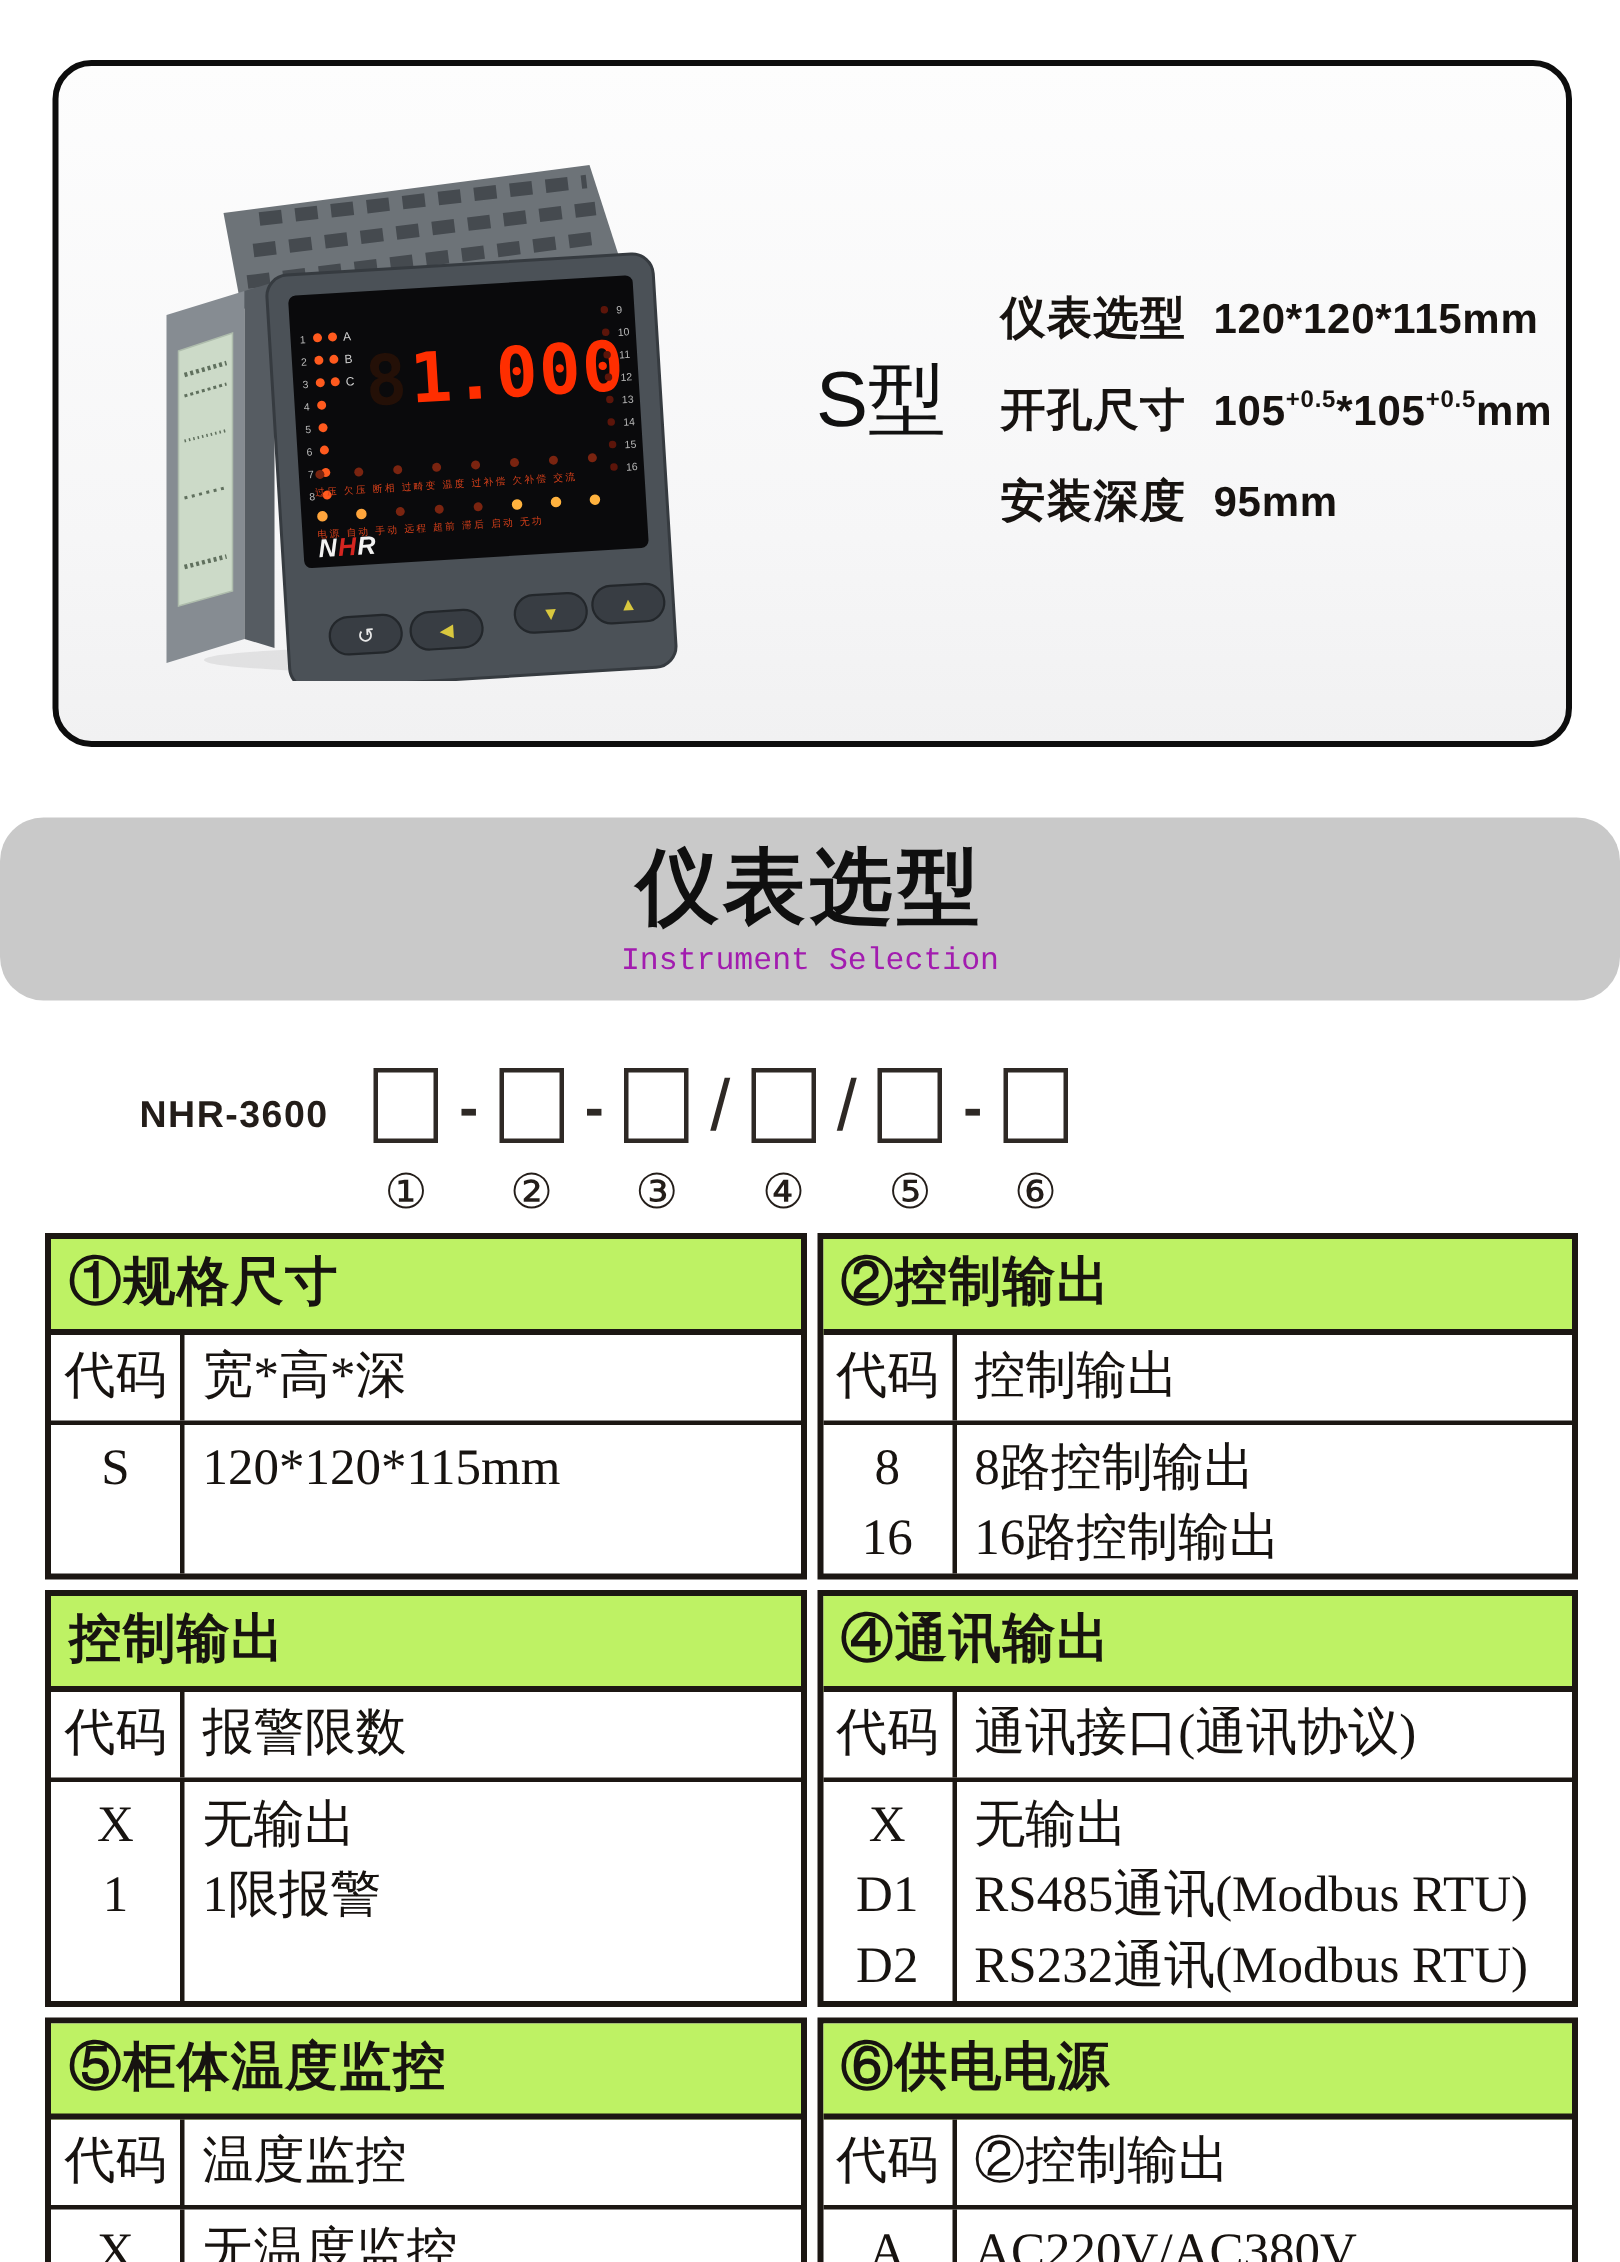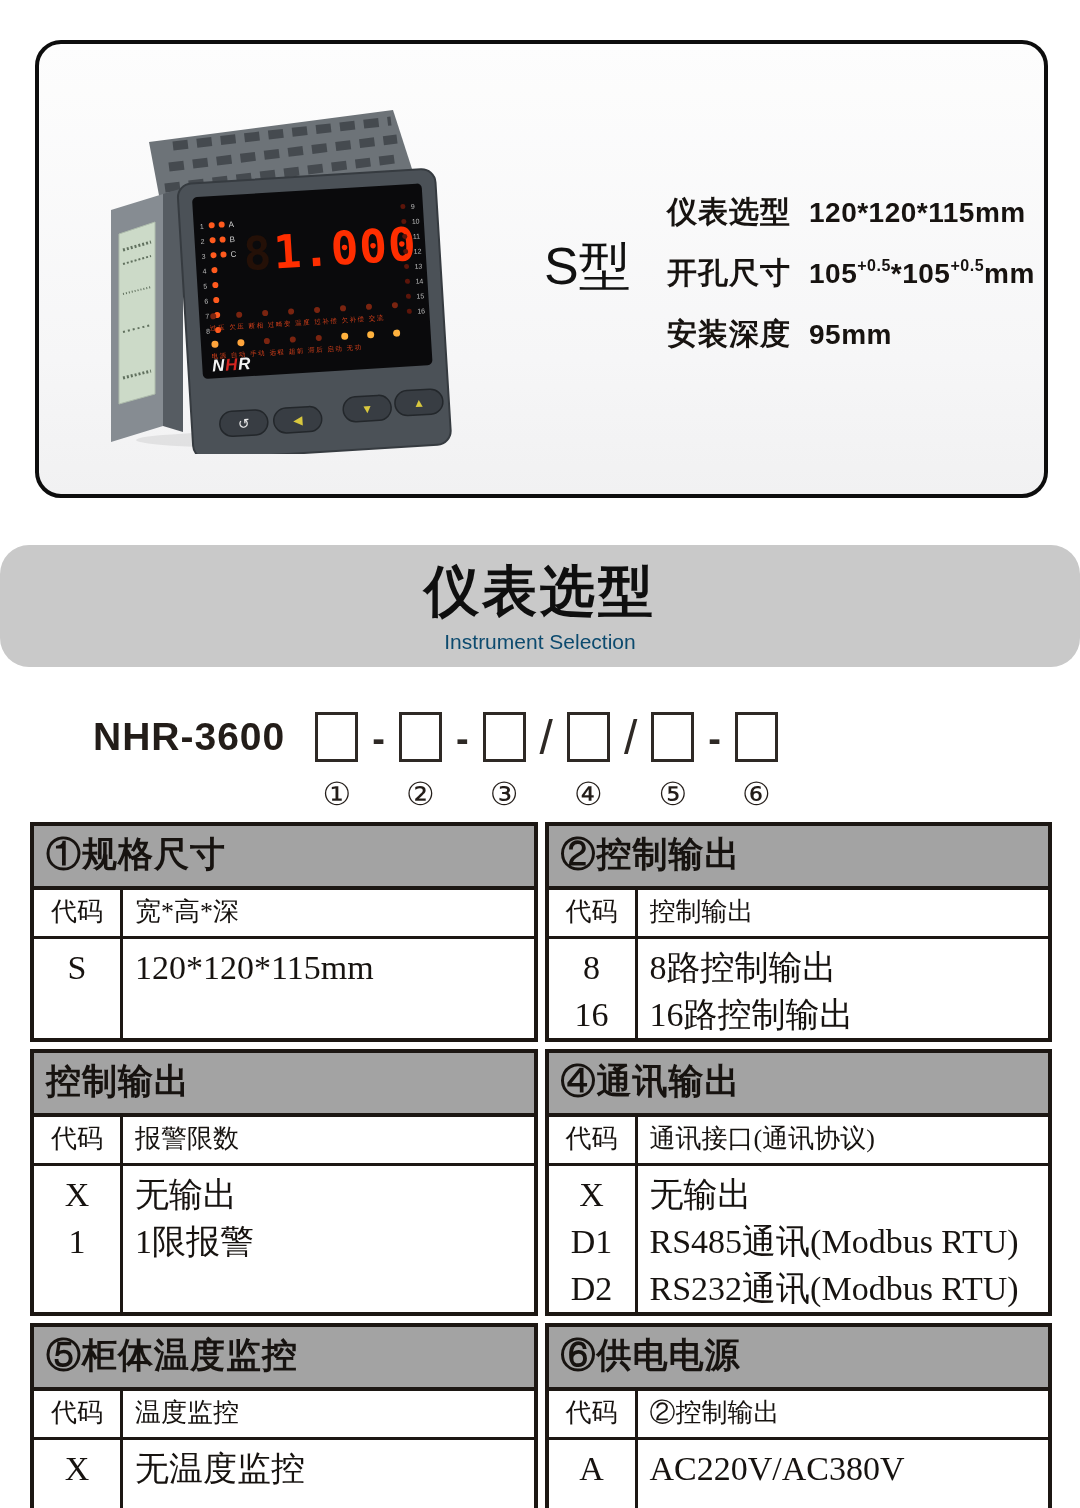--- a/index.html
+++ b/index.html
@@ -14,39 +14,39 @@
   .type-label{position:absolute;left:505px;top:188px;font-size:52px;font-weight:400;color:#111;}
   .specs{position:absolute;left:628px;top:148px;width:370px;}
   .spec-row{display:flex;align-items:baseline;margin-bottom:20px;white-space:nowrap;}
   .spec-label{font-size:30px;font-weight:700;margin-right:18px;letter-spacing:1px;}
   .spec-value{font-size:28px;font-weight:700;letter-spacing:0.5px;}
   .spec-value sup{font-size:16px;font-weight:700;position:relative;top:-2px;}
 
   
   .banner{position:absolute;left:0;top:545px;width:1080px;height:122px;background:#c9c9c9;text-align:center;border-radius:29px;}
   .banner-title{margin:0;padding-top:10px;font-size:55px;font-weight:700;letter-spacing:3px;color:#0f0f0f;}
-  .banner-sub{font-size:21px;color:#0c4a6e;margin-top:1px;}
+  .banner-sub{font-size:21px;color:#a21caf;margin-top:1px;font-family:Liberation Mono, monospace;}
 
   
   .ordering{position:absolute;left:93px;top:712px;display:flex;align-items:flex-start;}
-  .model{font-size:39px;font-weight:700;letter-spacing:1px;margin-right:28px;margin-top:3px;color:#231d19;}
+  .model{font-size:25px;font-weight:700;letter-spacing:1px;margin-right:28px;margin-top:17px;color:#231d19;}
   .unit{display:flex;flex-direction:column;align-items:center;margin:0 2px;}
   .obox{width:37px;height:44px;border:3px solid #2e2925;background:#fff;}
   .onum{margin-top:13px;font-size:32px;font-family:"Liberation Serif","DejaVu Serif",serif;color:#231d19;}
   .sep{font-size:38px;font-weight:700;margin:6px 12px 0;color:#2e2925;}
   .sep.slash{font-size:48px;margin-top:-2px;font-weight:400;}
 
   
   .sel-table{position:absolute;left:30px;top:822px;width:1022px;display:flex;flex-direction:column;gap:7px;}
   .band{display:flex;gap:7px;}
   .sec{flex:1;border:4px solid #1c1713;background:#fff;display:flex;flex-direction:column;}
-  .sec-header{background:#a3a3a3;border-bottom:4px solid #1c1713;font-weight:700;font-size:35px;
+  .sec-header{background:#bef264;border-bottom:4px solid #1c1713;font-weight:700;font-size:35px;
               padding:5px 10px 8px 12px;letter-spacing:1px;font-family:"Liberation Sans",sans-serif;}
   .sec-sub{display:flex;border-bottom:3px solid #1c1713;
-           font-family:"Liberation Serif","DejaVu Serif",serif;font-size:26px;}
+           font-family:"Liberation Serif","DejaVu Serif",serif;font-size:34px;}
   .code-h{width:86px;border-right:3px solid #1c1713;text-align:center;padding:4px 0 7px;}
   .desc-h{flex:1;padding:4px 0 7px 12px;}
   .sec-body{display:flex;flex:1;font-family:"Liberation Serif","DejaVu Serif",serif;font-size:34px;}
   .codes{width:86px;border-right:3px solid #1c1713;text-align:center;padding-top:5px;}
   .descs{flex:1;padding:5px 0 0 12px;}
   .cell{height:47px;line-height:47px;white-space:nowrap;}
   .band.b1 .sec-body{min-height:98px;}
   .band.b2 .sec-body{min-height:145px;}
   .band.b3 .sec-body{min-height:96px;}
 </style>

